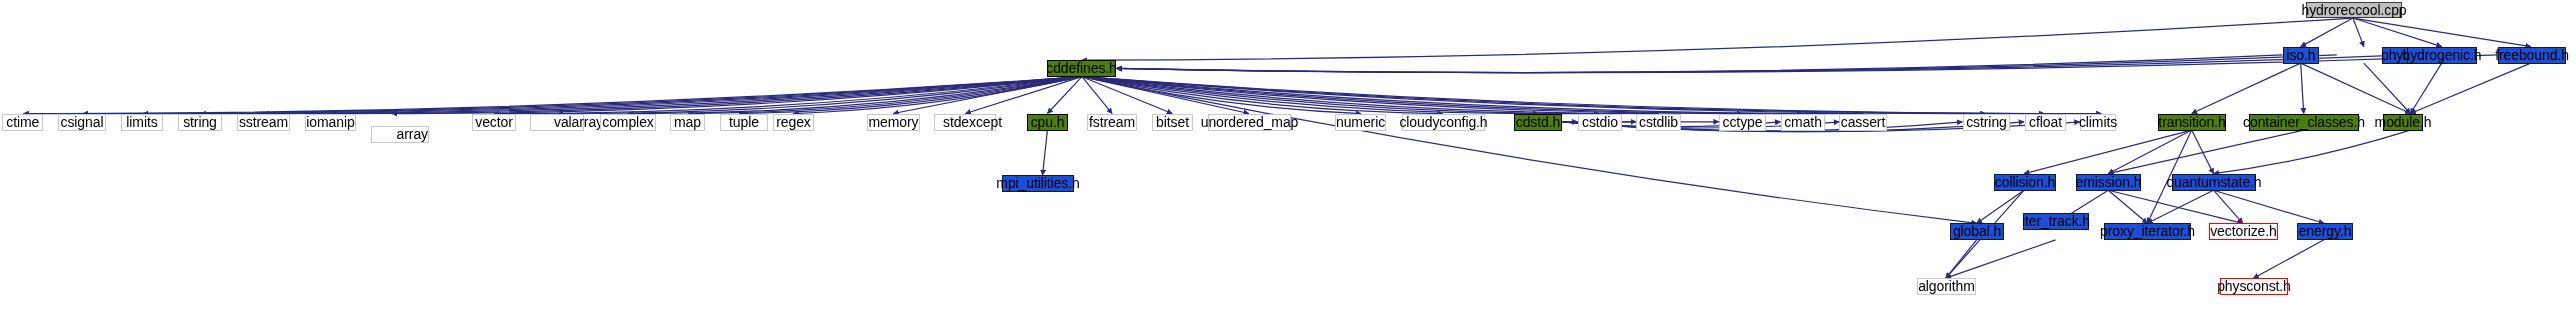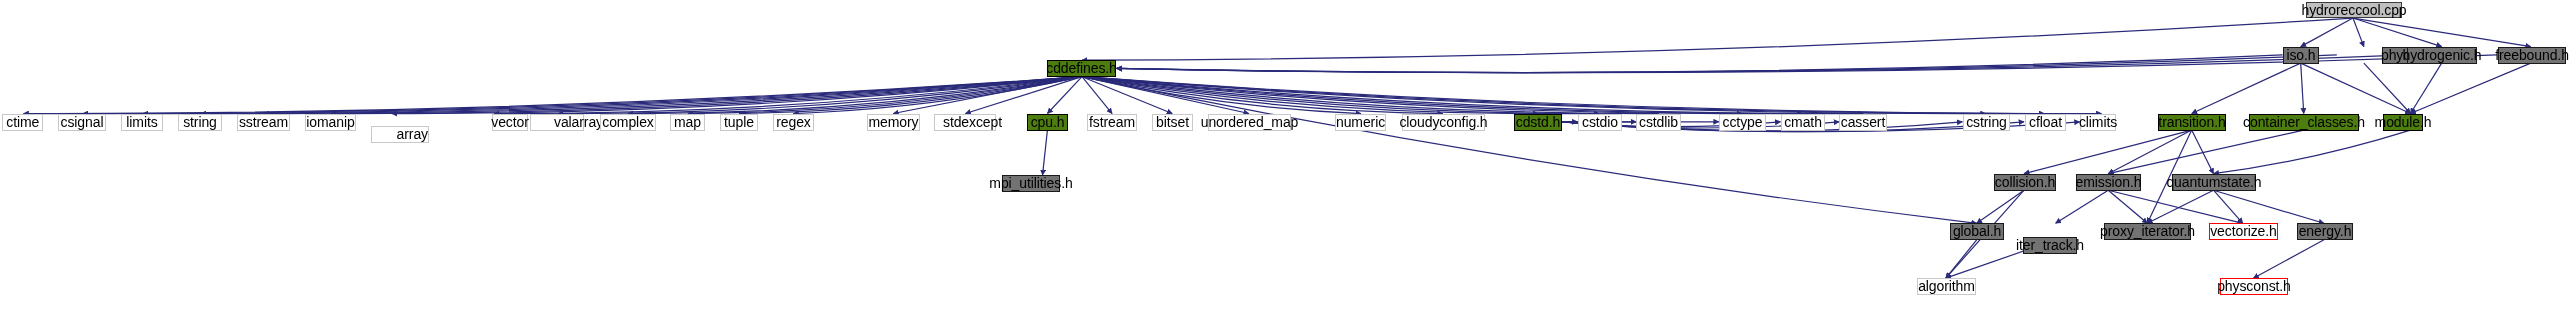--- a/index.html
+++ b/index.html
@@ -46,21 +46,21 @@
     letter-spacing: -0.1px;
   }
   
   .node.sys {
     border: 0.8px solid #c8c8c8;
     background: #ffffff;
   }
   
   .node.proj {
     border: 0.8px solid #1a1a1a;
-    background: #737373;
+    background: #1d4ed8;
   }
   
   .node.projbold {
     border: 1.5px solid #000000;
     background: #4d7c0f;
     align-items: center;
   }
   
   .node.root {
     border: 0.8px solid #3d3d3d;
@@ -190,33 +190,33 @@
       </div>
       <div class="node sys" style="left: 237px; top: 114px; width: 53px;">
         <span>sstream</span>
       </div>
       <div class="node sys" style="left: 305px; top: 114px; width: 51px;">
         <span>iomanip</span>
       </div>
       <div class="node sys" style="left: 371px; top: 126px; width: 58px; justify-content: flex-end;">
         <span>array</span>
       </div>
-      <div class="node sys" style="left: 492px; top: 114px; width: 36px;">
+      <div class="node sys" style="left: 472px; top: 114px; width: 44px;">
         <span>vector</span>
       </div>
       <div class="node sys" style="left: 530px; top: 114px; width: 54px; padding-left: 43px;">
         <span>valarray</span>
       </div>
       <div class="node sys" style="left: 600px; top: 114px; width: 56px;">
         <span>complex</span>
       </div>
       <div class="node sys" style="left: 670px; top: 114px; width: 35px;">
         <span>map</span>
       </div>
-      <div class="node sys" style="left: 720px; top: 114px; width: 38px;">
+      <div class="node sys" style="left: 720px; top: 114px; width: 48px;">
         <span>tuple</span>
       </div>
       <div class="node sys" style="left: 773px; top: 114px; width: 41px;">
         <span>regex</span>
       </div>
       <div class="node sys" style="left: 867px; top: 114px; width: 53px;">
         <span>memory</span>
       </div>
       <div class="node sys" style="left: 934px; top: 114px; width: 62px; padding-left: 15px;">
         <span>stdexcept</span>
@@ -268,36 +268,36 @@
       </div>
       <div class="node projbold" style="left: 2158px; top: 114px; width: 68px;">
         <span>transition.h</span>
       </div>
       <div class="node projbold" style="left: 2249px; top: 114px; width: 110px;">
         <span>container_classes.h</span>
       </div>
       <div class="node projbold" style="left: 2383px; top: 114px; width: 40px;">
         <span>module.h</span>
       </div>
-      <div class="node proj" style="left: 1002px; top: 175px; width: 58px;">
+      <div class="node proj" style="left: 1002px; top: 175px; width: 72px;">
         <span>mpi_utilities.h</span>
       </div>
       <div class="node proj" style="left: 1994px; top: 174px; width: 62px;">
         <span>collision.h</span>
       </div>
       <div class="node proj" style="left: 2076px; top: 174px; width: 65px;">
         <span>emission.h</span>
       </div>
       <div class="node proj" style="left: 2172px; top: 174px; width: 84px;">
         <span>quantumstate.h</span>
       </div>
       <div class="node proj" style="left: 1950px; top: 223px; width: 54px;">
         <span>global.h</span>
       </div>
-      <div class="node proj" style="left: 2023px; top: 237px; width: 54px;">
+      <div class="node proj" style="left: 2023px; top: 213px; width: 66px;">
         <span>iter_track.h</span>
       </div>
       <div class="node proj" style="left: 2104px; top: 223px; width: 87px;">
         <span>proxy_iterator.h</span>
       </div>
       <div class="node red" style="left: 2209px; top: 223px; width: 69px;">
         <span>vectorize.h</span>
       </div>
       <div class="node proj" style="left: 2297px; top: 223px; width: 56px;">
         <span>energy.h</span>

